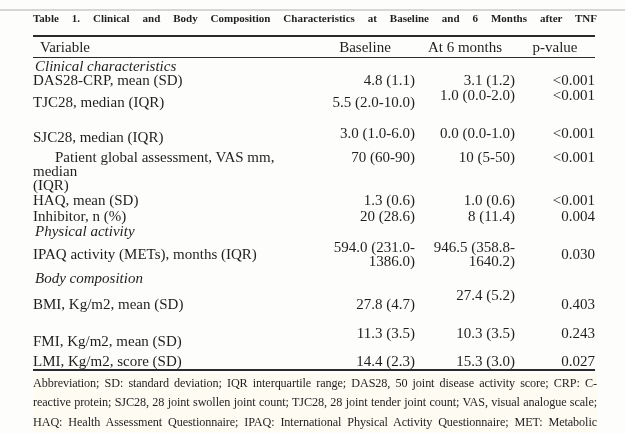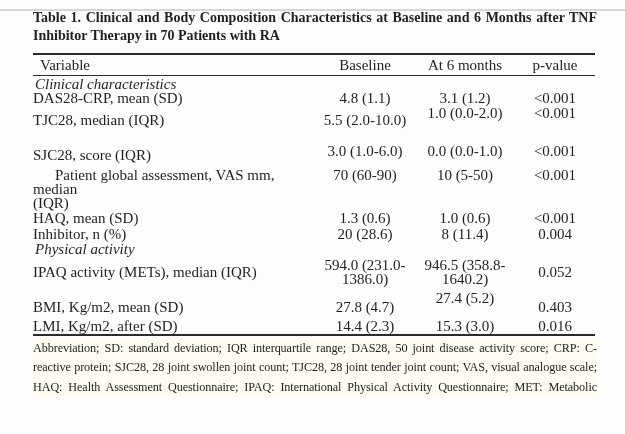--- a/index.html
+++ b/index.html
@@ -10,21 +10,21 @@
     font-family: "Liberation Serif", serif;
     color: #1f1f1f;
   }
   .page { position: relative; width: 625px; height: 434px; }
   .scan-strip { position: absolute; top: 0; left: 0; width: 625px; height: 2px; background: #d6d6d4; }
 
   .title-block {
     margin: 9px 28px 0 33px;
     width: 564px;
     font-weight: bold;
-    font-size: 14px;
+    font-size: 11px;
     line-height: 18px;
   }
   .title-l1 { text-align: justify; text-align-last: justify; }
   .title-l2 { text-align: left; }
 
   table.t1 {
     border-collapse: collapse;
     margin: 8px 0 0 33px;
     width: 562px;
     font-size: 15px;
@@ -34,21 +34,21 @@
   .t1 th, .t1 td { padding: 0; font-weight: normal; line-height: 14px; }
   .t1 thead th {
     border-bottom: 1.7px solid #2b2b2b;
     height: 20px;
     vertical-align: middle;
   }
   th.h-var { text-align: left; padding-left: 7px; }
   th.h-c   { text-align: center; margin-top: 32px; }
 
   .c-label { text-align: left; vertical-align: middle; }
-  .c-val   { text-align: center; vertical-align: middle; white-space: pre-line; line-height: 13.5px; }
+  .c-val   { text-align: right; vertical-align: middle; white-space: pre-line; line-height: 13.5px; }
 
   tr.sec .c-label { font-style: italic; padding-left: 2px; }
 
   .pl-sm { padding-left: 8px; }
   .pl-md { padding-left: 15px; }
   .pl-lg { padding-left: 22px; }
 
   tr.h-sec  td { height: 15px; margin-top: 29px; }
   tr.r-das  td { height: 14px; }
   tr.r-tjc  td { height: 28px; margin-left: 20px; }
@@ -80,21 +80,20 @@
   .fn-just { text-align: justify; text-align-last: justify; }
 </style>
 </head>
 <body>
 
 <div class="page">
   <div class="scan-strip"></div>
 
   <div class="title-block">
     <div class="title-l1">Table 1. Clinical and Body Composition Characteristics at Baseline and 6 Months after TNF</div>
-    <div class="title-l2">Inhibitor Therapy in 70 Patients with RA</div>
   </div>
 
   <table class="t1">
     <colgroup>
       <col style="width:282px">
         <col style="width:100px">
         <col style="width:100px">
         <col style="width:80px">
     </colgroup>
     <thead>
@@ -115,21 +114,21 @@
         <td class="c-val c-at6">3.1 (1.2)</td>
         <td class="c-val c-p">&lt;0.001</td>
       </tr>
       <tr class="r-tjc">
         <td class="c-label pl-lg">TJC28, median (IQR)</td>
         <td class="c-val c-base">5.5 (2.0-10.0)</td>
         <td class="c-val c-at6">1.0 (0.0-2.0)</td>
         <td class="c-val c-p">&lt;0.001</td>
       </tr>
       <tr class="r-sjc">
-        <td class="c-label pl-lg">SJC28, score (IQR)</td>
+        <td class="c-label pl-lg">SJC28, median (IQR)</td>
         <td class="c-val c-base">3.0 (1.0-6.0)</td>
         <td class="c-val c-at6">0.0 (0.0-1.0)</td>
         <td class="c-val c-p">&lt;0.001</td>
       </tr>
       <tr class="r-pat">
         <td class="c-label">Patient global assessment, VAS mm, median
 (IQR)</td>
         <td class="c-val c-base">70 (60-90)</td>
         <td class="c-val c-at6">10 (5-50)</td>
         <td class="c-val c-p">&lt;0.001</td>
@@ -143,38 +142,47 @@
       <tr class="r-sar">
         <td class="c-label pl-sm">Inhibitor, n (%)</td>
         <td class="c-val c-base">20 (28.6)</td>
         <td class="c-val c-at6">8 (11.4)</td>
         <td class="c-val c-p">0.004</td>
       </tr>
       <tr class="sec h-sec">
         <td class="c-label" colspan="4">Physical activity</td>
       </tr>
       <tr class="r-ipaq">
-        <td class="c-label pl-sm">IPAQ activity (METs), median (IQR)</td>
+        <td class="c-label pl-sm">IPAQ activity (METs), months (IQR)</td>
         <td class="c-val c-base">594.0 (231.0-
 1386.0)</td>
         <td class="c-val c-at6">946.5 (358.8-
 1640.2)</td>
-        <td class="c-val c-p">0.052</td>
+        <td class="c-val c-p">0.030</td>
+      </tr>
+      <tr class="sec h-sec">
+        <td class="c-label" colspan="4">Body composition</td>
       </tr>
       <tr class="r-bmi">
         <td class="c-label pl-sm">BMI, Kg/m2, mean (SD)</td>
         <td class="c-val c-base">27.8 (4.7)</td>
         <td class="c-val c-at6">27.4 (5.2)</td>
         <td class="c-val c-p">0.403</td>
       </tr>
+      <tr class="r-fmi">
+        <td class="c-label pl-sm">FMI, Kg/m2, mean (SD)</td>
+        <td class="c-val c-base">11.3 (3.5)</td>
+        <td class="c-val c-at6">10.3 (3.5)</td>
+        <td class="c-val c-p">0.243</td>
+      </tr>
       <tr class="r-lmi">
-        <td class="c-label pl-sm">LMI, Kg/m2, after (SD)</td>
+        <td class="c-label pl-sm">LMI, Kg/m2, score (SD)</td>
         <td class="c-val c-base">14.4 (2.3)</td>
         <td class="c-val c-at6">15.3 (3.0)</td>
-        <td class="c-val c-p">0.016</td>
+        <td class="c-val c-p">0.027</td>
       </tr>
     </tbody>
   </table>
 
   <div class="footnote">
     <div class="fn-just">Abbreviation; SD: standard deviation; IQR interquartile range; DAS28, 50 joint disease activity score; CRP: C-</div>
     <div class="fn-just">reactive protein; SJC28, 28 joint swollen joint count; TJC28, 28 joint tender joint count; VAS, visual analogue scale;</div>
     <div class="fn-just">HAQ: Health Assessment Questionnaire; IPAQ: International Physical Activity Questionnaire; MET: Metabolic</div>
 
   </div>

